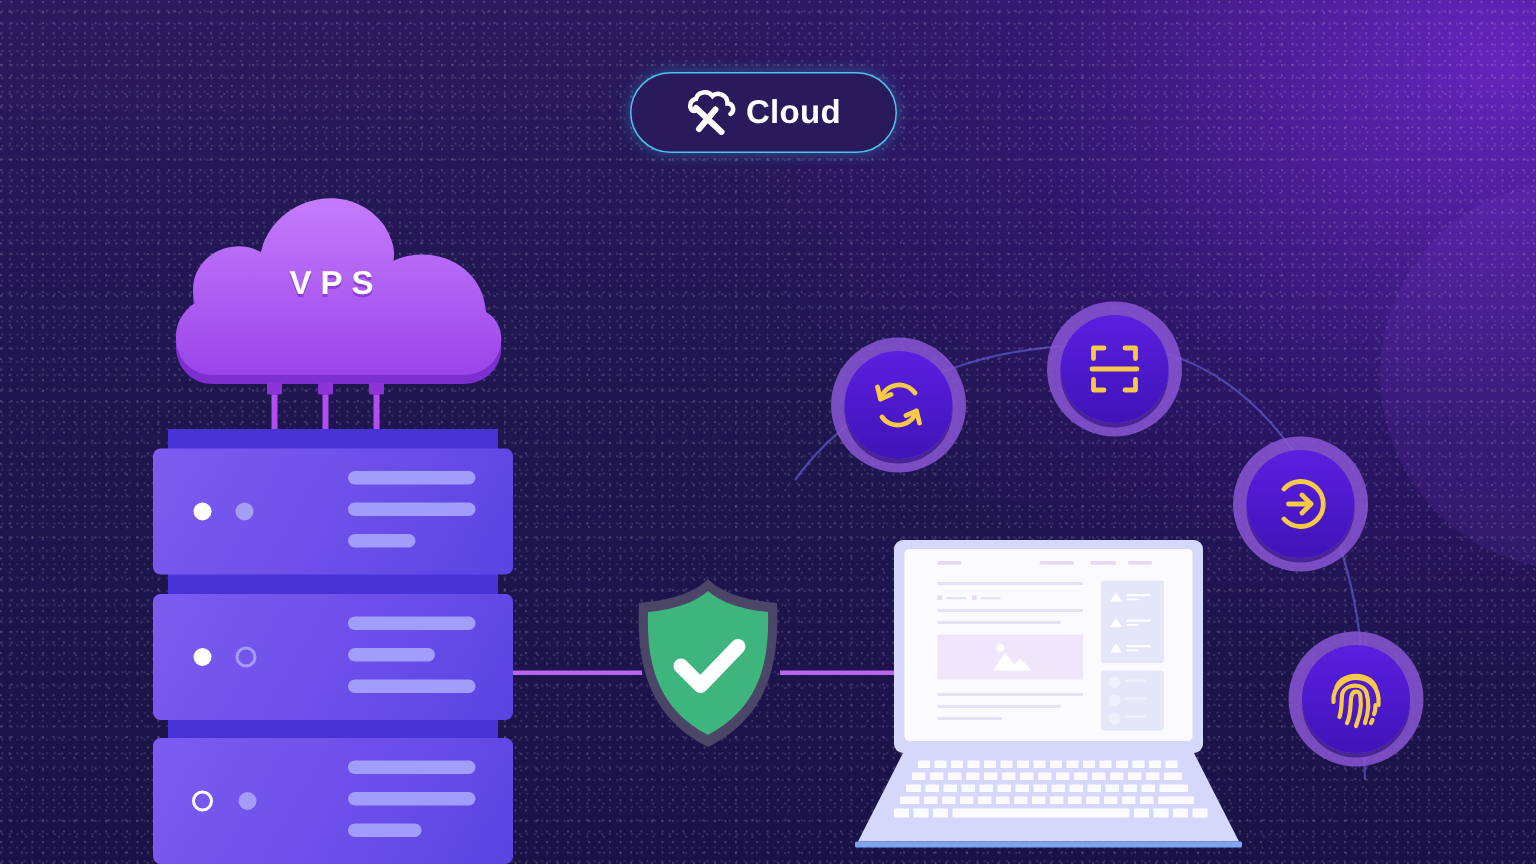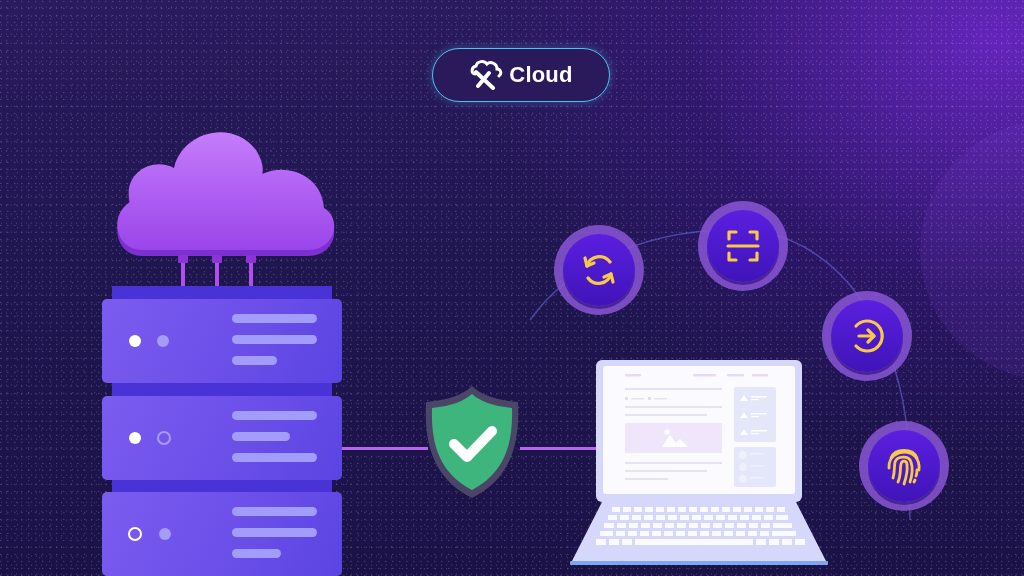--- a/index.html
+++ b/index.html
@@ -12,21 +12,21 @@
   .noise{position:absolute;inset:0;opacity:.35;pointer-events:none;
     background-image:
       radial-gradient(circle at 10% 20%, rgba(255,255,255,.5) 0.6px, transparent 1px),
       radial-gradient(circle at 60% 70%, rgba(255,255,255,.4) 0.6px, transparent 1px),
       radial-gradient(circle at 30% 80%, rgba(255,255,255,.35) 0.5px, transparent 1px);
     background-size:7px 7px, 11px 11px, 5px 9px;}
   .glow-ring{position:absolute;left:920px;top:120px;width:260px;height:260px;border-radius:50%;
     background:rgba(140,70,230,.12);}
 
   
-  .logo-pill{position:absolute;left:432px;top:48px;width:178px;height:54px;border-radius:27px;
+  .logo-pill{position:absolute;left:420px;top:48px;width:178px;height:54px;border-radius:27px;
     background:#2a1a5c;border:1.5px solid #4cc4e8;box-shadow:0 0 10px rgba(76,196,232,.35);
     display:flex;align-items:center;justify-content:center;gap:6px;box-sizing:border-box;}
   .logo-text{color:#fff;font-size:22px;font-weight:bold;letter-spacing:.2px;}
 
   
   .cloud{position:absolute;left:112px;top:116px;}
   .vps-text{position:absolute;left:0;top:60px;width:224px;text-align:center;color:#fff;
     font-size:22px;font-weight:bold;letter-spacing:6px;text-shadow:0 2px 0 #8a3fd0;}
 
   
@@ -85,20 +85,21 @@
       <rect x="66" y="139" width="10" height="8" rx="1"></rect>
       <rect x="100" y="139" width="10" height="8" rx="1"></rect>
       <rect x="134" y="139" width="10" height="8" rx="1"></rect>
     </g>
     <g stroke="#b14ef0" stroke-width="4">
       <line x1="71" y1="147" x2="71" y2="170"></line>
       <line x1="105" y1="147" x2="105" y2="170"></line>
       <line x1="139" y1="147" x2="139" y2="170"></line>
     </g>
   </svg>
+  <div class="vps-text">VPS</div>
 </div>
 
 <div class="rack-back"></div>
 
 <div class="server" style="top:299px;">
   <div class="led on" style="left:27px;top:36px;"></div>
   <div class="led dim" style="left:55px;top:36px;"></div>
   <div class="bar" style="left:130px;top:15px;width:85px;"></div>
   <div class="bar" style="left:130px;top:36px;width:85px;"></div>
   <div class="bar" style="left:130px;top:57px;width:45px;"></div>

